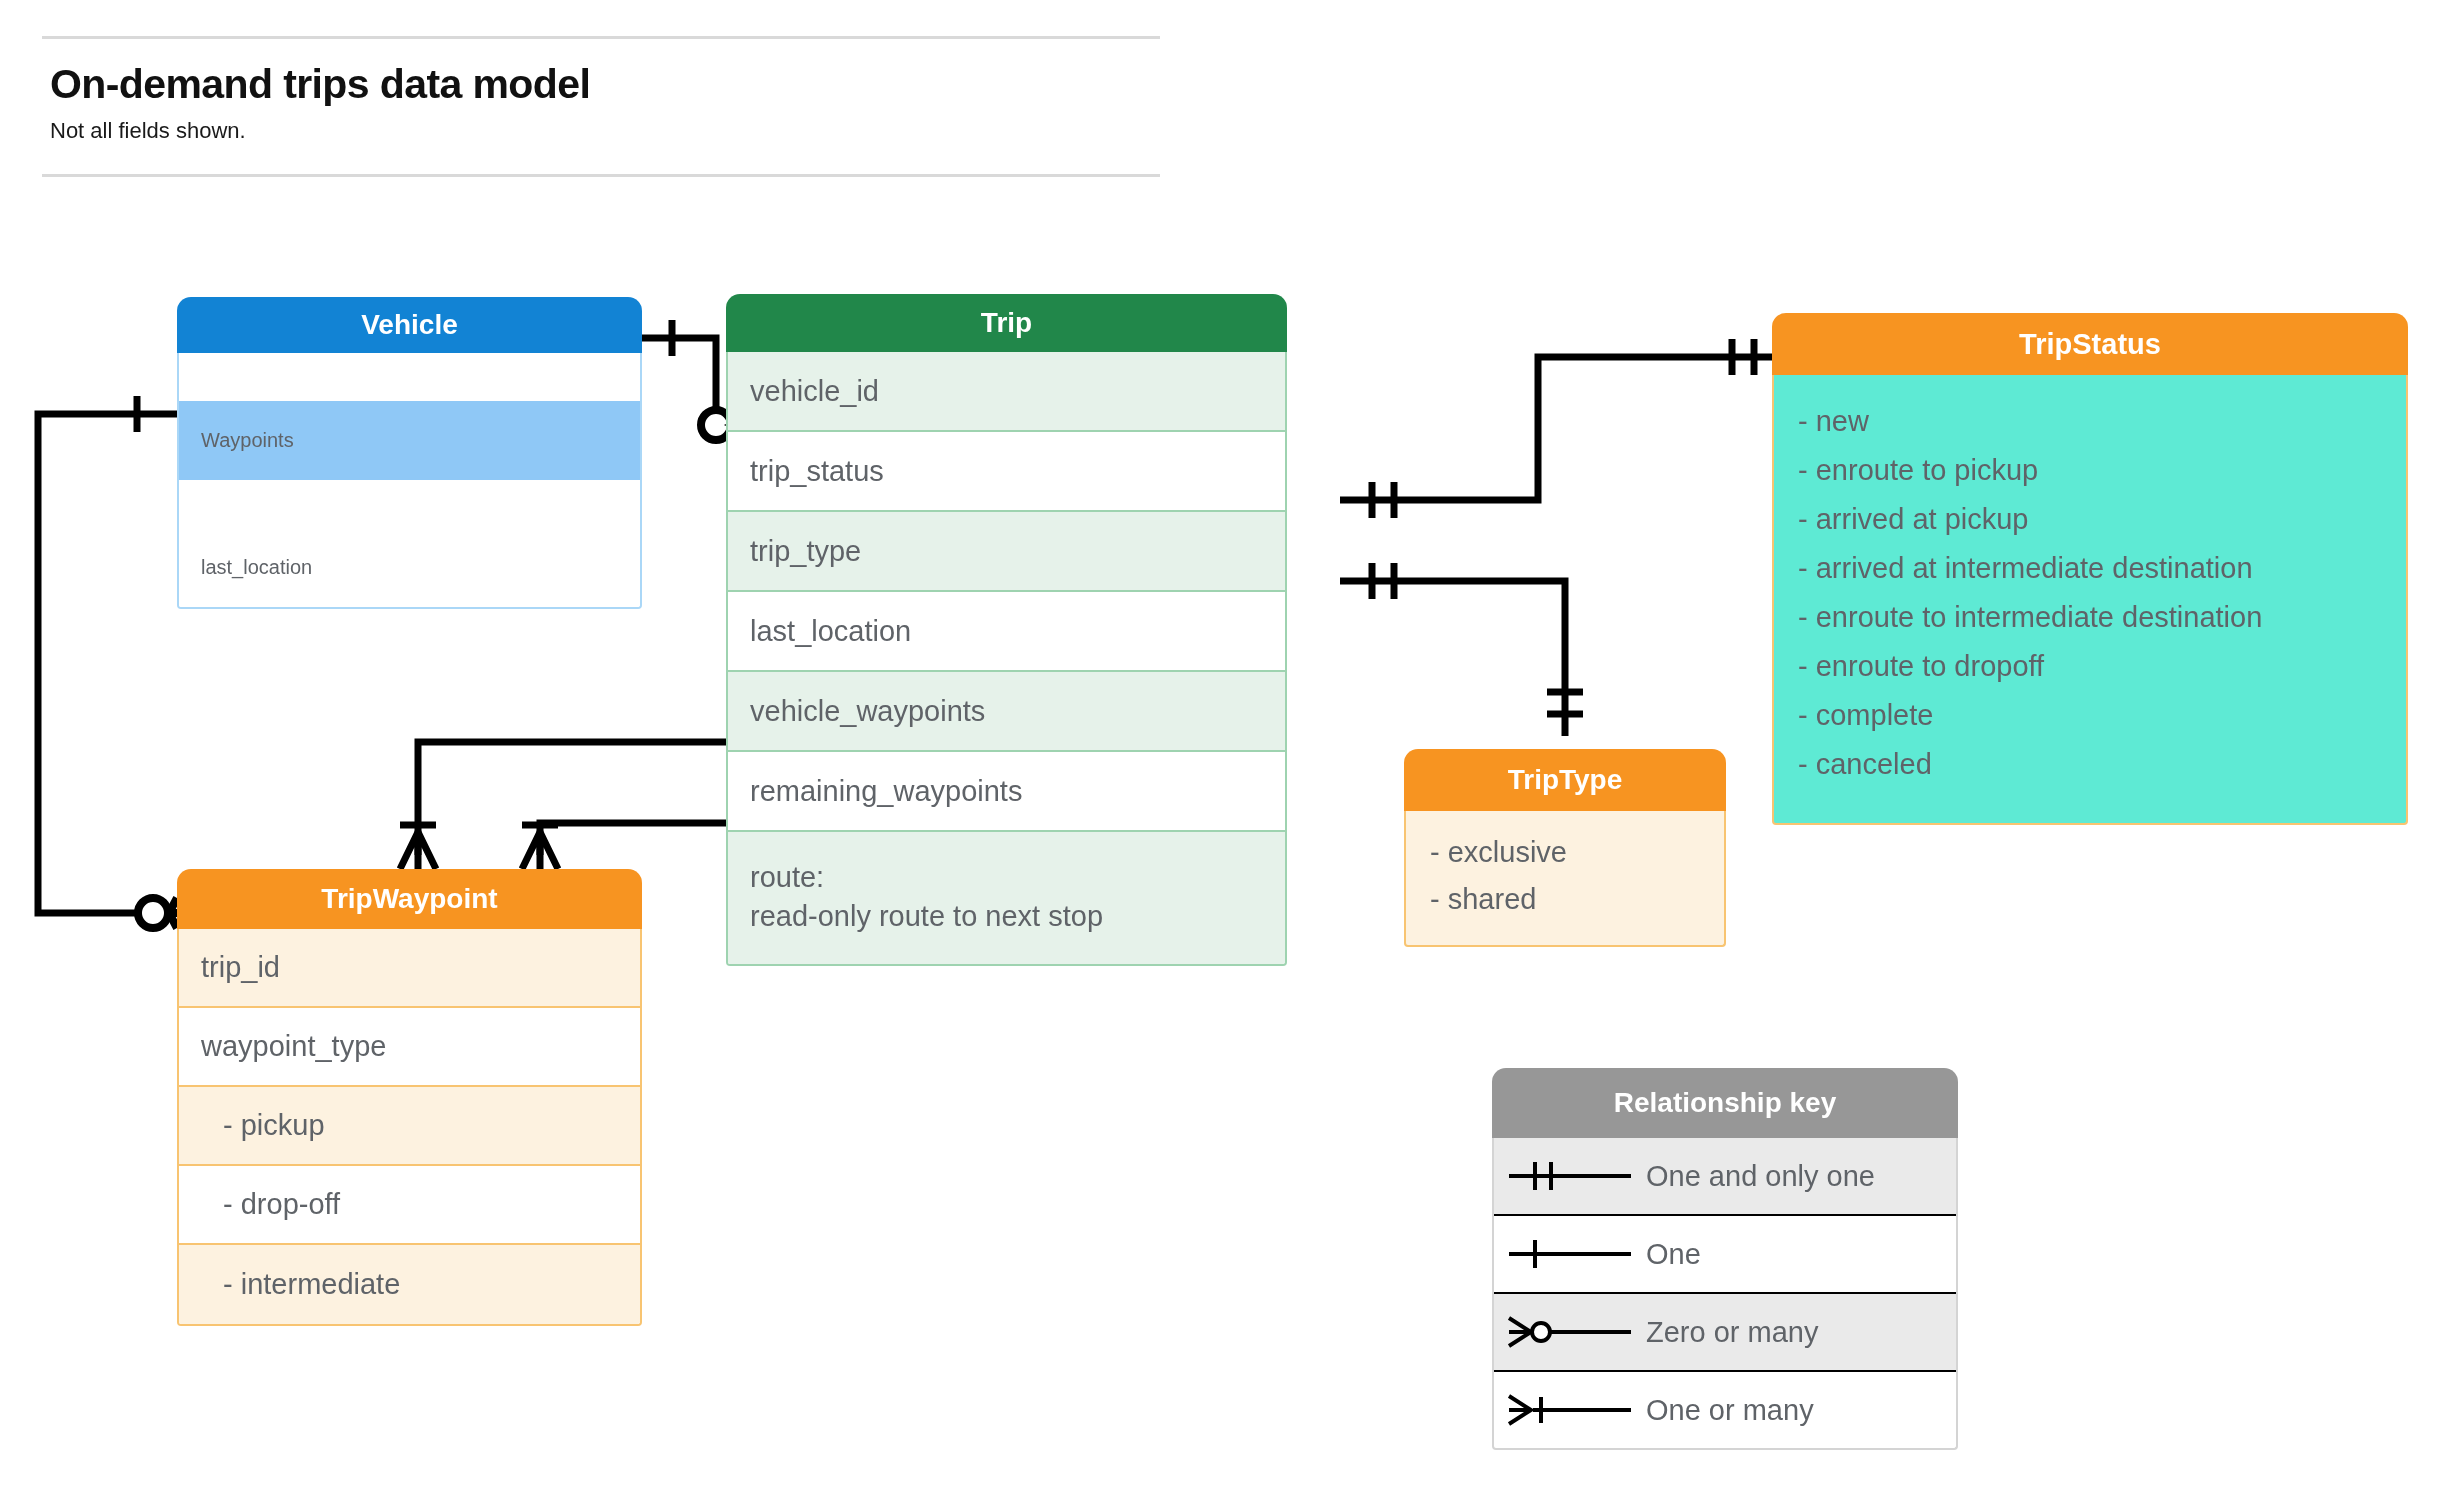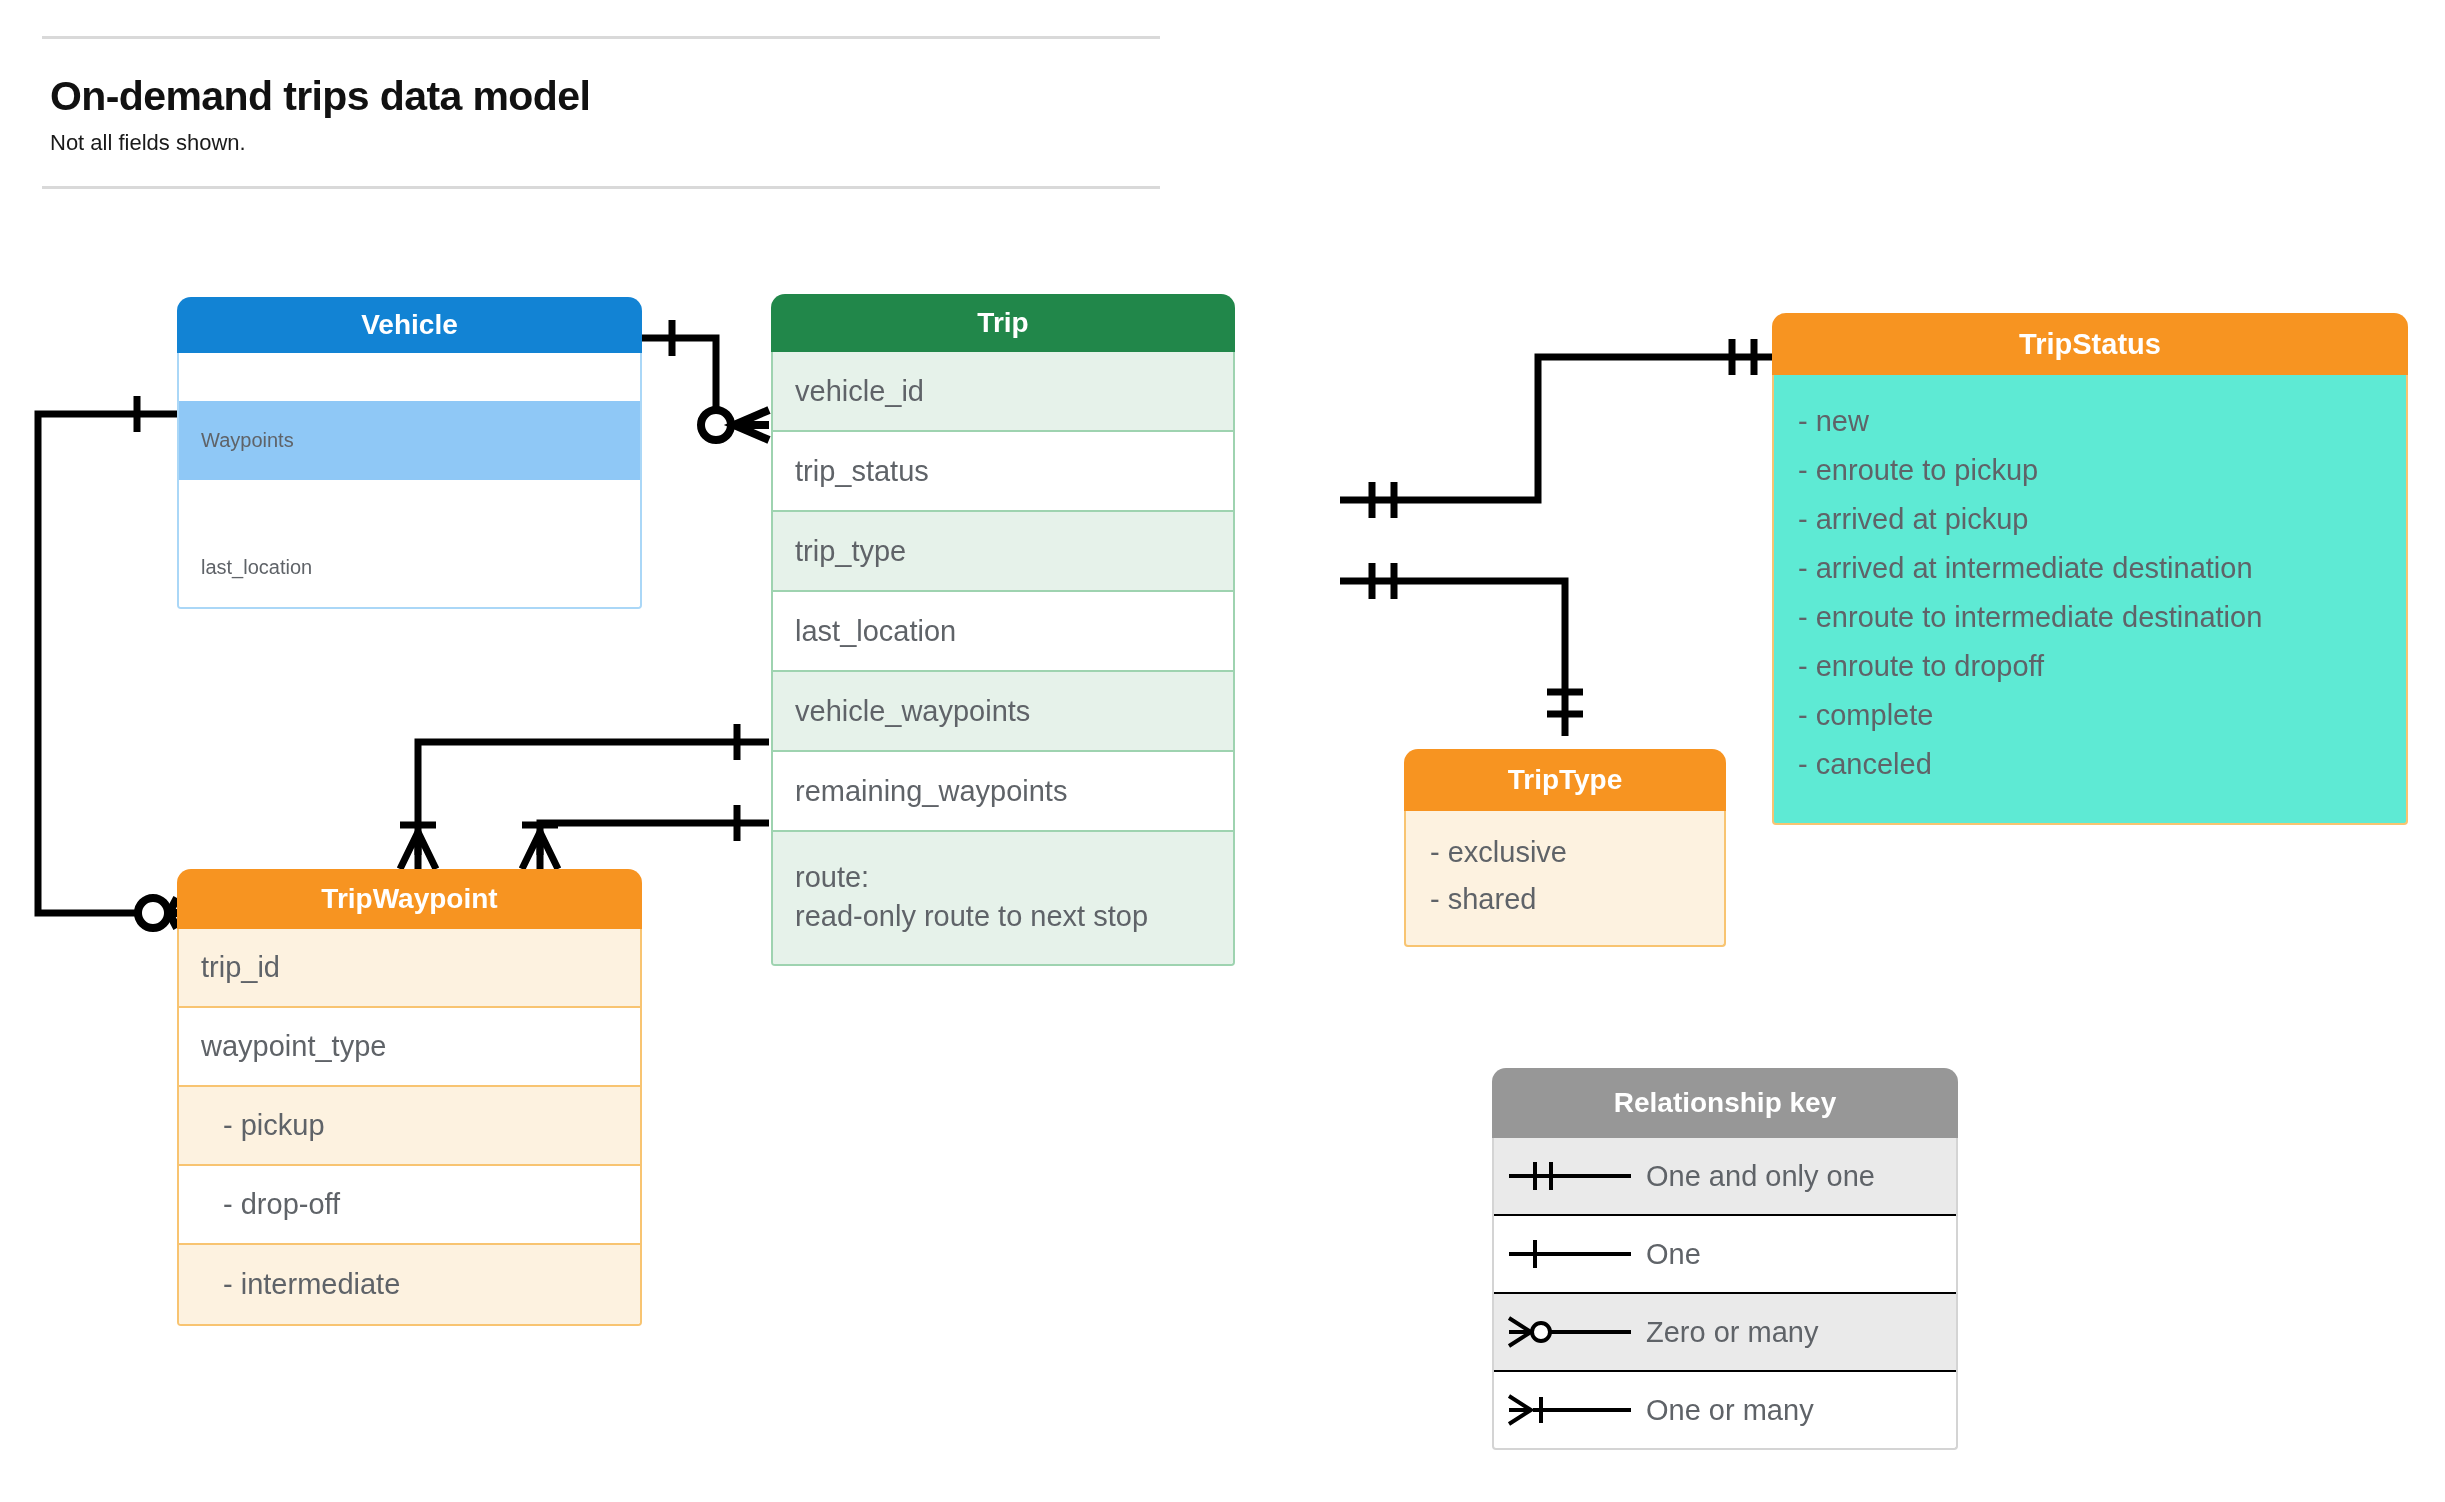--- a/index.html
+++ b/index.html
@@ -26,21 +26,21 @@
   .rule {
     height: 3px;
     background: #d9d9d9;
     width: 100%;
   }
   #page-title {
     font-size: 41px;
     font-weight: bold;
     color: #111111;
     letter-spacing: -0.6px;
-    margin: 34px 0 0 8px;
+    margin: 22px 0 0 8px;
   }
   #page-subtitle {
     font-size: 22px;
     color: #1a1a1a;
     margin: 10px 0 0 8px;
   }
   #rule-bottom {
     margin-top: 30px;
   }
 
@@ -75,21 +75,21 @@
   #ent-vehicle { left: 177px; top: 297px; width: 465px; }
   #ent-vehicle .entity-header {
     background: #1283d4; height: 56px; line-height: 56px; font-size: 28px;
   }
   #ent-vehicle .entity-body { border: 2px solid #aad7f7; border-top: none; }
   #ent-vehicle .field { height: 79px; font-size: 20px; margin-top: 48px; }
   #ent-vehicle .field.alt { background: #8fc8f6; }
   #ent-vehicle .field.plain { background: #ffffff; }
 
   
-  #ent-trip { left: 771px; top: 294px; width: 464px; }
+  #ent-trip { left: 726px; top: 294px; width: 561px; }
   #ent-trip .entity-header {
     background: #21874a; height: 58px; line-height: 58px; font-size: 28px;
   }
   #ent-trip .entity-body { border: 2px solid #9ed3b0; border-top: none; }
   #ent-trip .field { height: 80px; font-size: 29px; border-bottom: 2px solid #9ed3b0; }
   #ent-trip .field.alt { background: #e6f2ea; }
   #ent-trip .field.plain { background: #ffffff; }
   #ent-trip .field.multiline {
     display: block; height: auto; padding-top: 26px; padding-bottom: 28px;
     line-height: 1.35; border-bottom: none;

